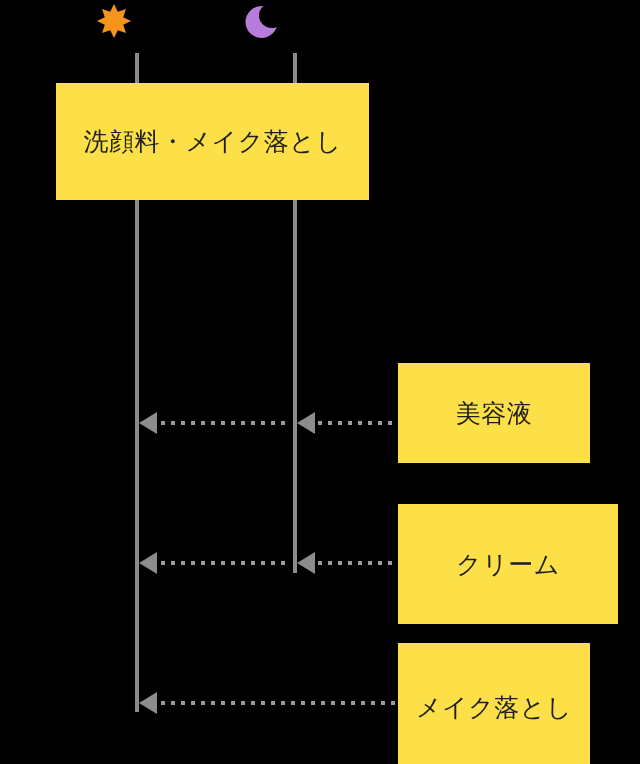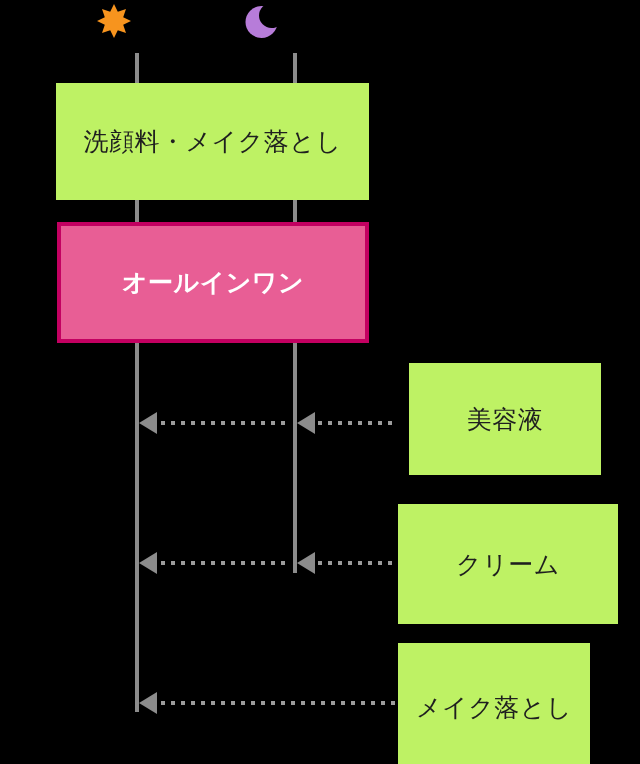--- a/index.html
+++ b/index.html
@@ -11,32 +11,32 @@
     font-family:"Liberation Sans","DejaVu Sans",sans-serif;
   }
   .icon{position:absolute;}
   .icon-sun{left:97px;top:4px;width:34px;height:34px;}
   .icon-moon{left:245px;top:4px;width:35px;height:35px;}
   .vline{position:absolute;width:4px;background:#8C8C8C;z-index:0;}
   .vline-day{left:135px;top:53px;height:659px;}
   .vline-night{left:293px;top:53px;height:520px;}
   .box{
     position:absolute;
-    background:#bef264;
+    background:#fde047;
     display:flex;align-items:center;justify-content:center;
     color:#1f1f1f;font-size:25px;letter-spacing:0.5px;
     z-index:2;box-sizing:border-box;
   }
   .box-cleanser{left:56px;top:83px;width:313px;height:117px;}
   .box-allinone{
     left:57px;top:222px;width:312px;height:121px;
     background:#E85E95;border:4px solid #C30061;
     color:#fff;font-weight:bold;
   }
-  .box-serum{left:409px;top:363px;width:192px;height:112px;}
+  .box-serum{left:398px;top:363px;width:192px;height:100px;}
   .box-cream{left:398px;top:504px;width:220px;height:120px;}
   .box-day-emulsion{left:398px;top:643px;width:192px;height:128px;}
   .dots{
     position:absolute;height:4px;z-index:1;
     background:repeating-linear-gradient(to right,#9C9C9C 0 4px,transparent 4px 10px);
   }
   .arrowhead{
     position:absolute;width:0;height:0;z-index:1;
     border-top:11px solid transparent;
     border-bottom:11px solid transparent;
@@ -67,23 +67,20 @@
     <circle cx="26.5" cy="11.5" r="12.5" fill="#000000"></circle>
   </svg>
 
   <div class="vline vline-day"></div>
   <div class="vline vline-night"></div>
 
   <div class="box box-cleanser">
     <span>洗顔料・メイク落とし</span>
   </div>
 
-  <div class="box box-allinone">
-    <span>オールインワン</span>
-  </div>
 
   <div class="box box-serum">
     <span>美容液</span>
   </div>
 
   <div class="box box-cream">
     <span>クリーム</span>
   </div>
 
   <div class="box box-day-emulsion">

